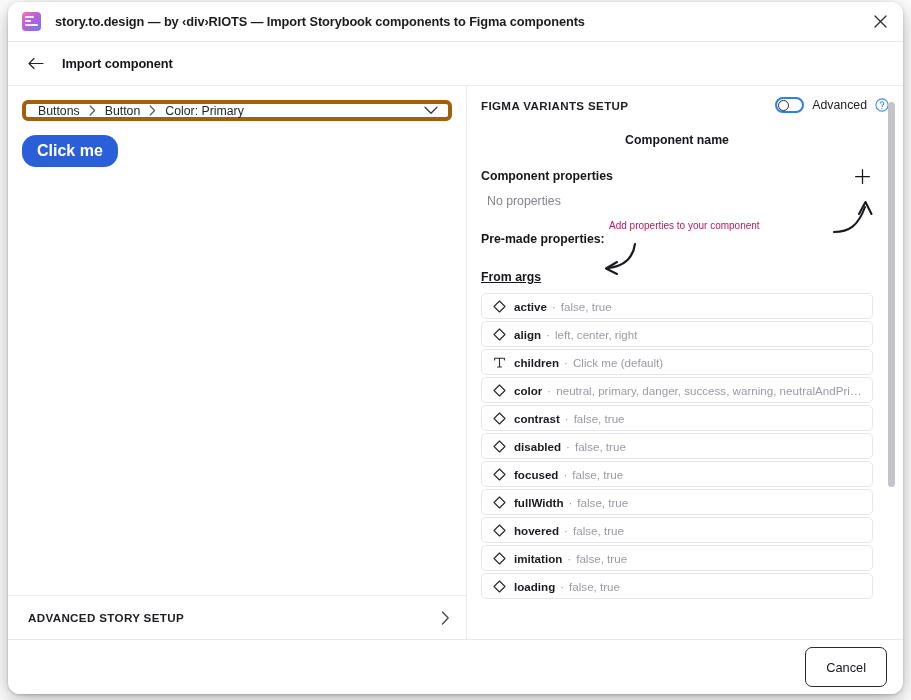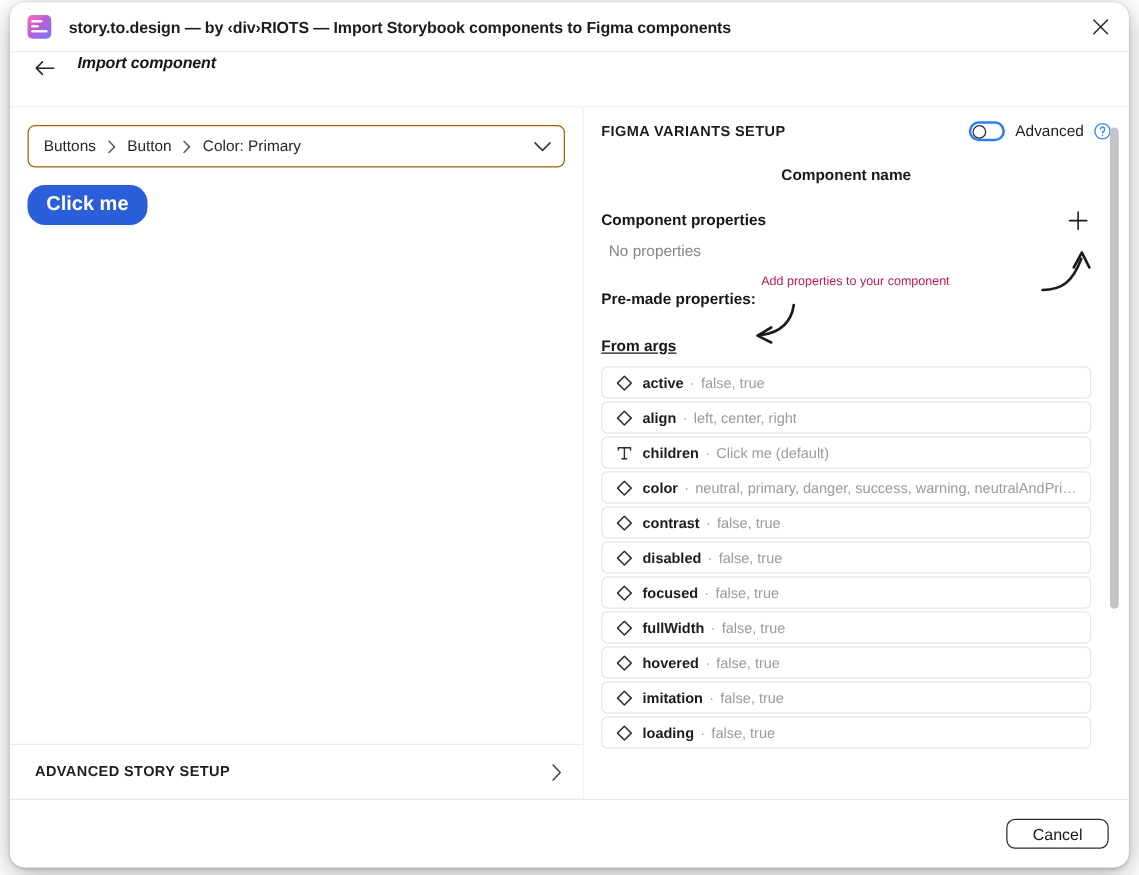--- a/index.html
+++ b/index.html
@@ -47,25 +47,24 @@
   }
   .close-btn {
     margin-left: auto; width: 34px; height: 34px;
     display: flex; align-items: center; justify-content: center;
     border-radius: 5px; cursor: pointer;
   }
 
   
   .subheader {
     height: 44px; flex: 0 0 44px;
-    display: flex; align-items: flex-start;
+    display: flex; align-items: center;
     padding-left: 16px;
     border-bottom: 1px solid #ececec;
     background: #fff;
-    font-style: italic;
   }
   .back-btn {
     width: 24px; height: 24px; display: flex;
     align-items: center; justify-content: center; cursor: pointer;
   }
   .subheader-title {
     margin-left: 14px; font-size: 12.8px; font-weight: 700; color: #15151a;
     letter-spacing: -0.1px;
   }
 
@@ -74,21 +73,21 @@
   .left-pane {
     width: 459px; flex: 0 0 459px;
     border-right: 1px solid #ececec;
     display: flex; flex-direction: column;
     background: #fff;
   }
   .preview-top { padding: 14px 14px 0 14px; }
 
   
   .crumb-select {
-    height: 34px; border: 1px solid #a16207; border-radius: 6px;
+    height: 21px; border: 4px solid #a16207; border-radius: 6px;
     display: flex; align-items: center; padding: 0 10px 0 12px;
     cursor: pointer; background: #fff;
   }
   .crumb { font-size: 12.3px; color: #26262b; white-space: nowrap; }
   .crumb-sep {
     margin: 0 9px; display: inline-flex; align-items: center;
     color: #6b6b72;
   }
   .crumb-chevron { margin-left: auto; display: flex; color: #3a3a40; }
 
@@ -217,21 +216,21 @@
   }
 
   
   .footer {
     flex: 0 0 55px; height: 55px;
     border-top: 1px solid #e8e8e8;
     display: flex; align-items: center; justify-content: flex-end;
     gap: 10px; padding: 0 16px; background: #fff;
   }
   .btn-cancel {
-    height: 24px; padding: 0 20px; border-radius: 7px;
+    height: 40px; padding: 0 20px; border-radius: 7px;
     border: 1px solid #2a2a30; background: #fff;
     font-size: 12.8px; color: #16161b; cursor: pointer;
     font-family: "Liberation Sans", sans-serif;
   }
   .btn-import {
     height: 32px; padding: 0 17px; border-radius: 7px;
     border: none; background: #4d9cf5; color: #fff;
     font-size: 12.8px; cursor: pointer;
     font-family: "Liberation Sans", sans-serif;
   }

